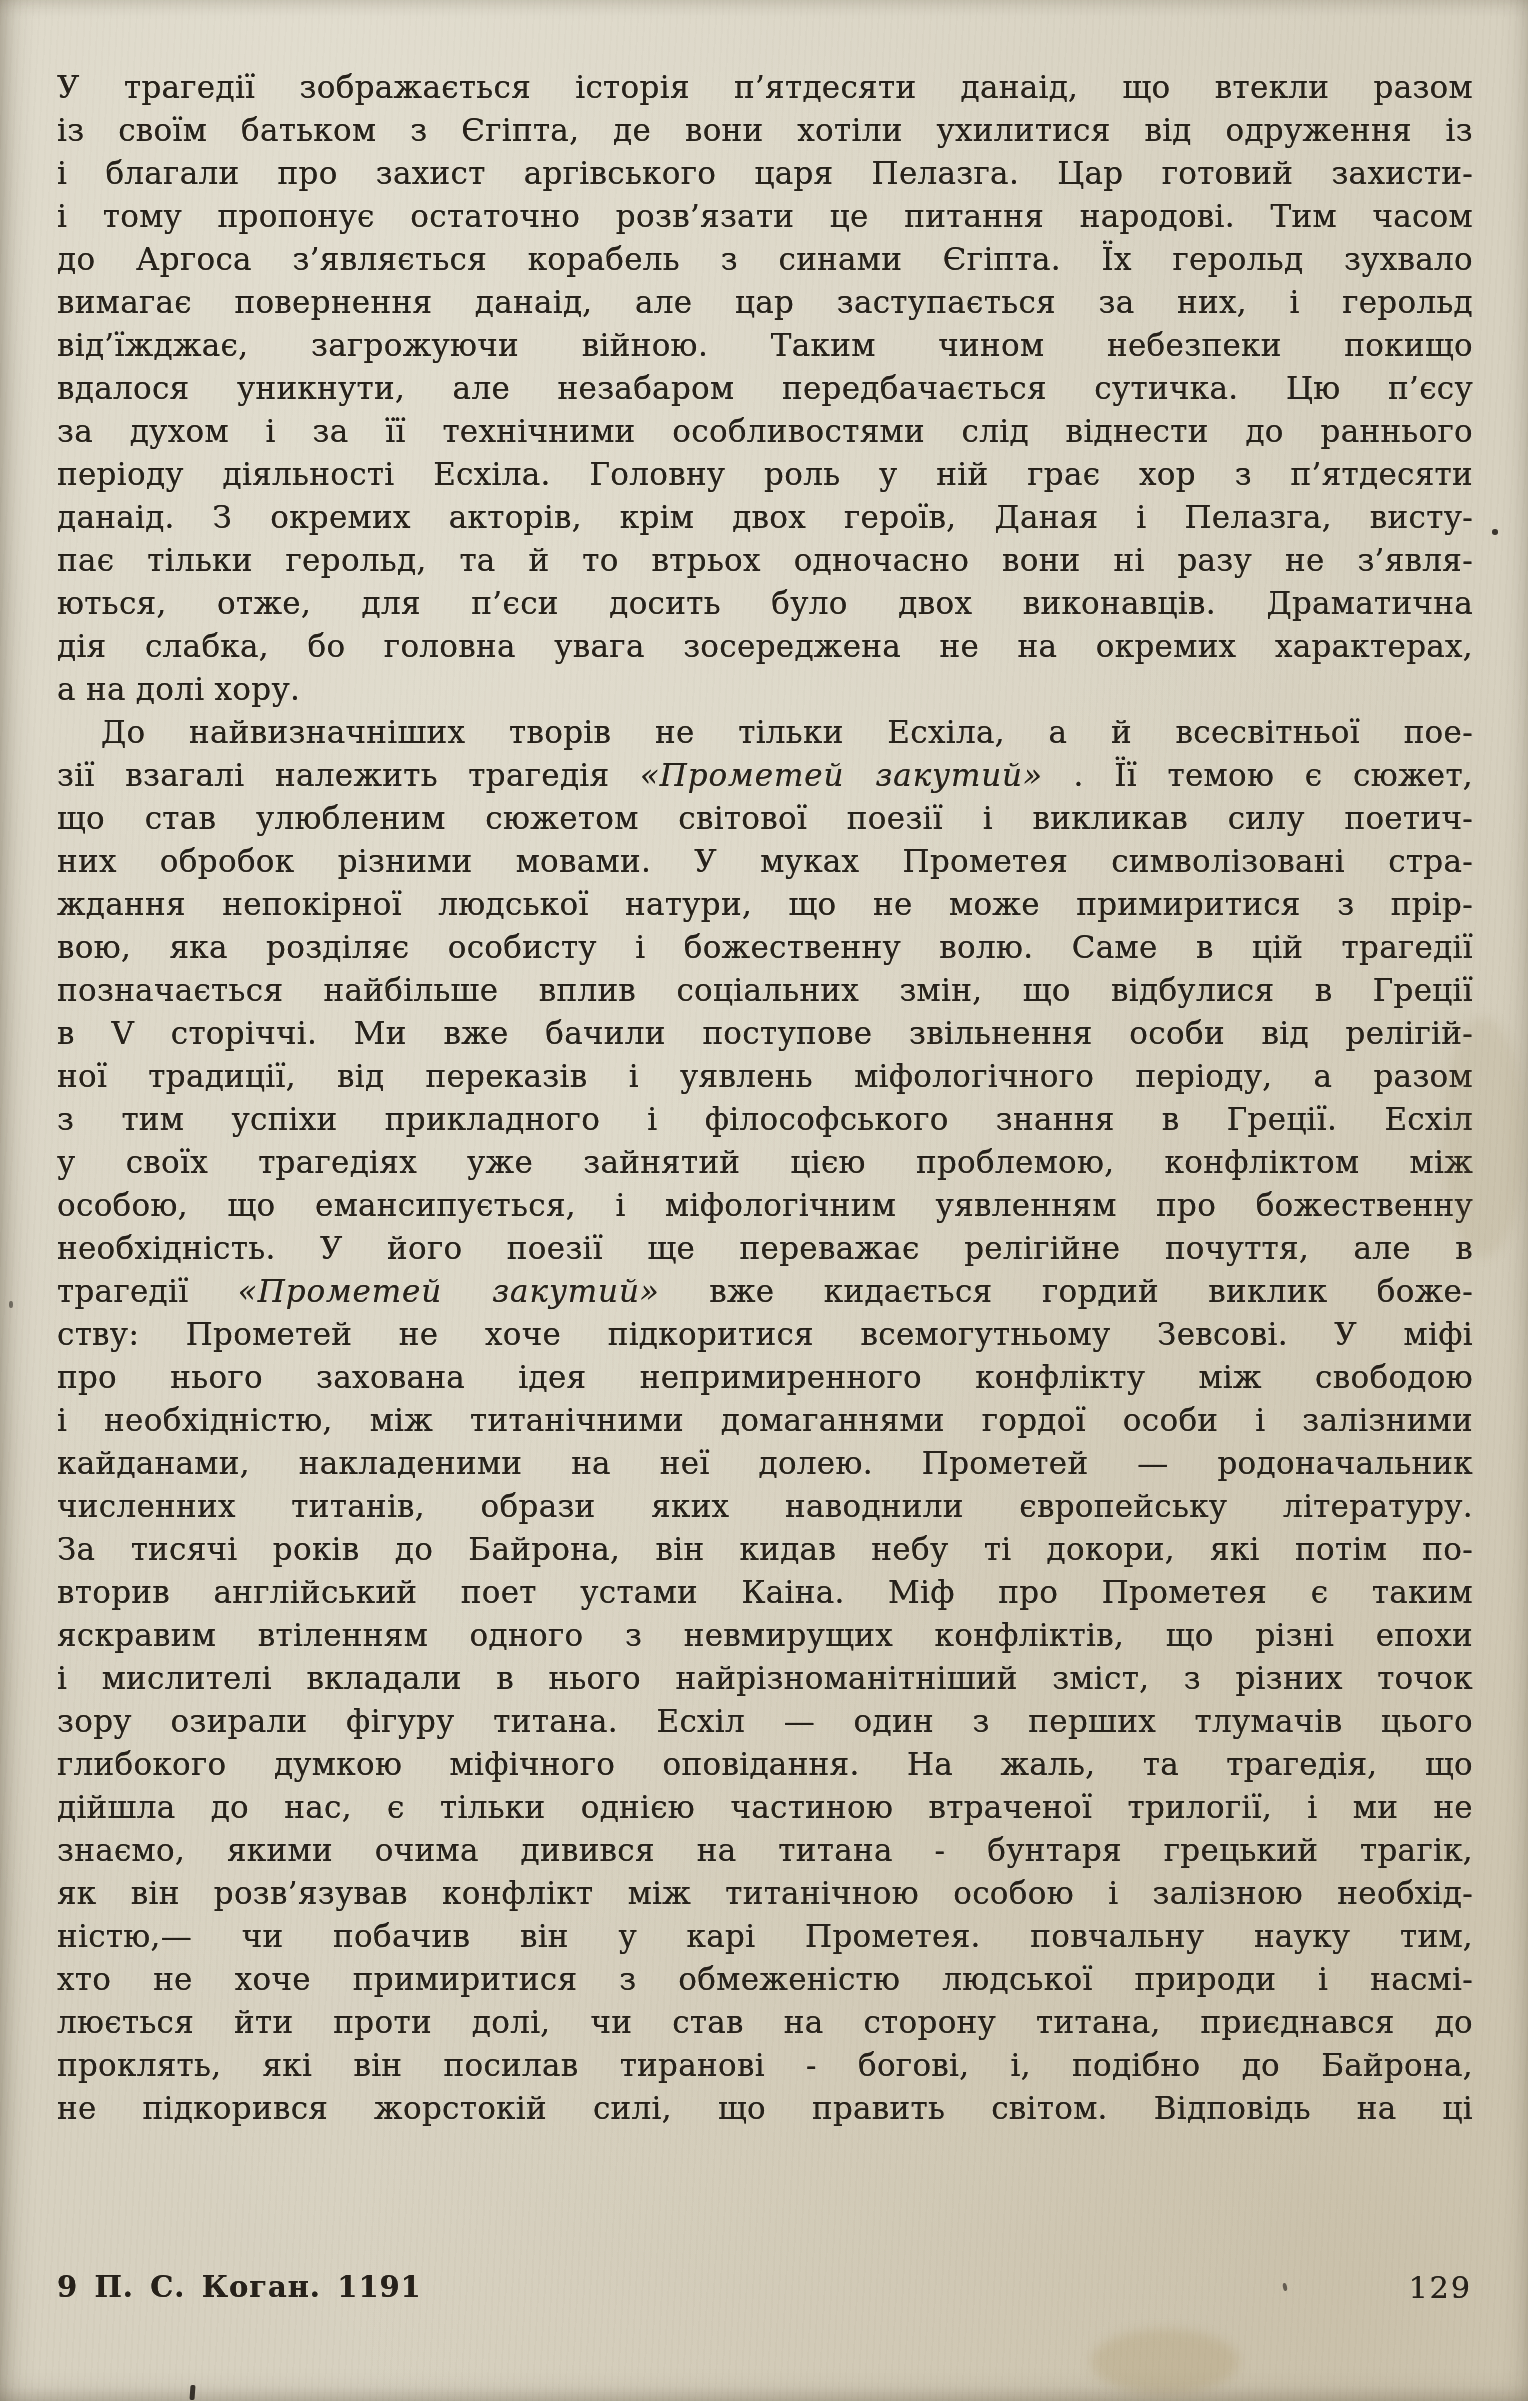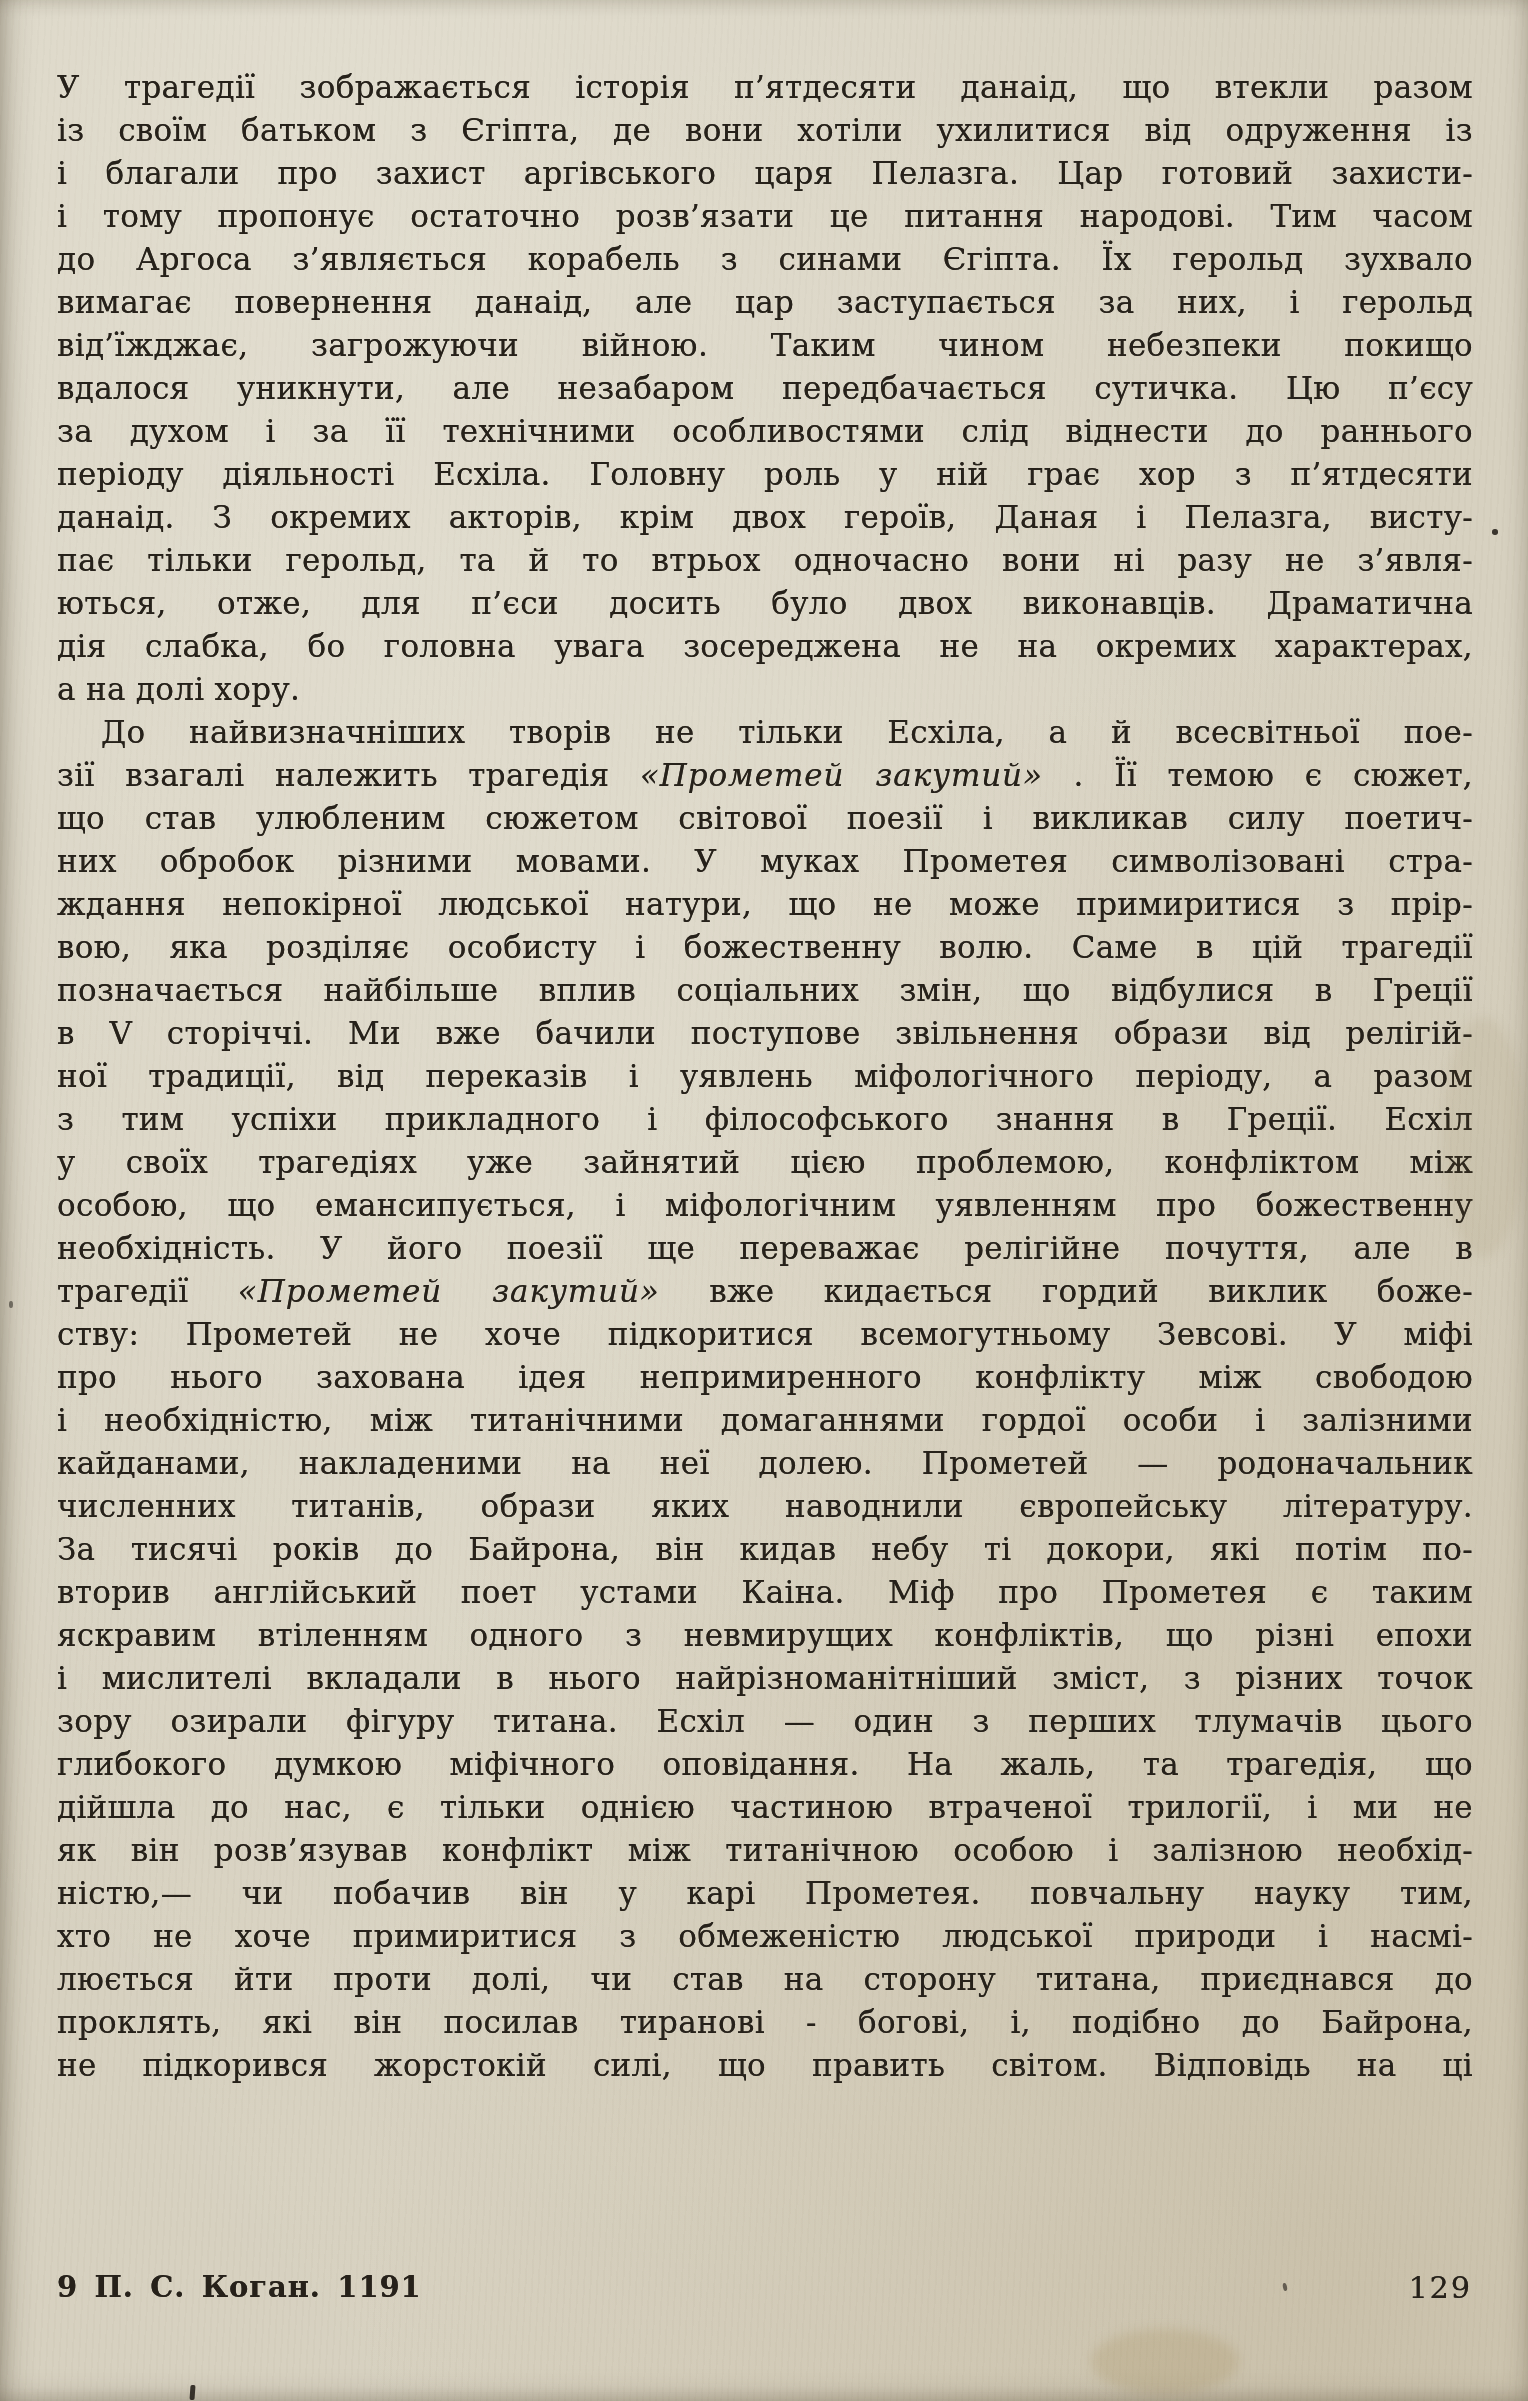--- a/index.html
+++ b/index.html
@@ -84,39 +84,40 @@
       <div class="line j">ються, отже, для п’єси досить було двох виконавців. Драматична</div>
       <div class="line j">дія слабка, бо головна увага зосереджена не на окремих характерах,</div>
       <div class="line">а на долі хору.</div>
       <div class="line j indent">До найвизначніших творів не тільки Есхіла, а й всесвітньої пое-</div>
       <div class="line j"><span>зії взагалі належить трагедія </span><em>«Прометей закутий»</em><span> . Її темою є сюжет,</span></div>
       <div class="line j">що став улюбленим сюжетом світової поезії і викликав силу поетич-</div>
       <div class="line j">них обробок різними мовами. У муках Прометея символізовані стра-</div>
       <div class="line j">ждання непокірної людської натури, що не може примиритися з прір-</div>
       <div class="line j">вою, яка розділяє особисту і божественну волю. Саме в цій трагедії</div>
       <div class="line j">позначається найбільше вплив соціальних змін, що відбулися в Греції</div>
-      <div class="line j">в V сторіччі. Ми вже бачили поступове звільнення образи від релігій-</div>
+      <div class="line j">в V сторіччі. Ми вже бачили поступове звільнення особи від релігій-</div>
       <div class="line j">ної традиції, від переказів і уявлень міфологічного періоду, а разом</div>
       <div class="line j">з тим успіхи прикладного і філософського знання в Греції. Есхіл</div>
       <div class="line j">у своїх трагедіях уже зайнятий цією проблемою, конфліктом між</div>
       <div class="line j">особою, що емансипується, і міфологічним уявленням про божественну</div>
       <div class="line j">необхідність. У його поезії ще переважає релігійне почуття, але в</div>
       <div class="line j"><span>трагедії </span><em>«Прометей закутий»</em><span> вже кидається гордий виклик боже-</span></div>
       <div class="line j">ству: Прометей не хоче підкоритися всемогутньому Зевсові. У міфі</div>
       <div class="line j">про нього захована ідея непримиренного конфлікту між свободою</div>
       <div class="line j">і необхідністю, між титанічними домаганнями гордої особи і залізними</div>
       <div class="line j">кайданами, накладеними на неї долею. Прометей — родоначальник</div>
       <div class="line j">численних титанів, образи яких наводнили європейську літературу.</div>
       <div class="line j">За тисячі років до Байрона, він кидав небу ті докори, які потім по-</div>
       <div class="line j">вторив англійський поет устами Каіна. Міф про Прометея є таким</div>
       <div class="line j">яскравим втіленням одного з невмирущих конфліктів, що різні епохи</div>
       <div class="line j">і мислителі вкладали в нього найрізноманітніший зміст, з різних точок</div>
       <div class="line j">зору озирали фігуру титана. Есхіл — один з перших тлумачів цього</div>
       <div class="line j">глибокого думкою міфічного оповідання. На жаль, та трагедія, що</div>
       <div class="line j">дійшла до нас, є тільки однією частиною втраченої трилогії, і ми не</div>
+      <div class="line j">знаємо, якими очима дивився на титана - бунтаря грецький трагік,</div>
       <div class="line j">як він розв’язував конфлікт між титанічною особою і залізною необхід-</div>
       <div class="line j">ністю,— чи побачив він у карі Прометея. повчальну науку тим,</div>
       <div class="line j">хто не хоче примиритися з обмеженістю людської природи і насмі-</div>
       <div class="line j">люється йти проти долі, чи став на сторону титана, приєднався до</div>
       <div class="line j">проклять, які він посилав тиранові - богові, і, подібно до Байрона,</div>
       <div class="line j">не підкорився жорстокій силі, що править світом. Відповідь на ці</div>
     </div>
 
   <div class="footer">
     <span class="sig">9 П. С. Коган. 1191</span>

